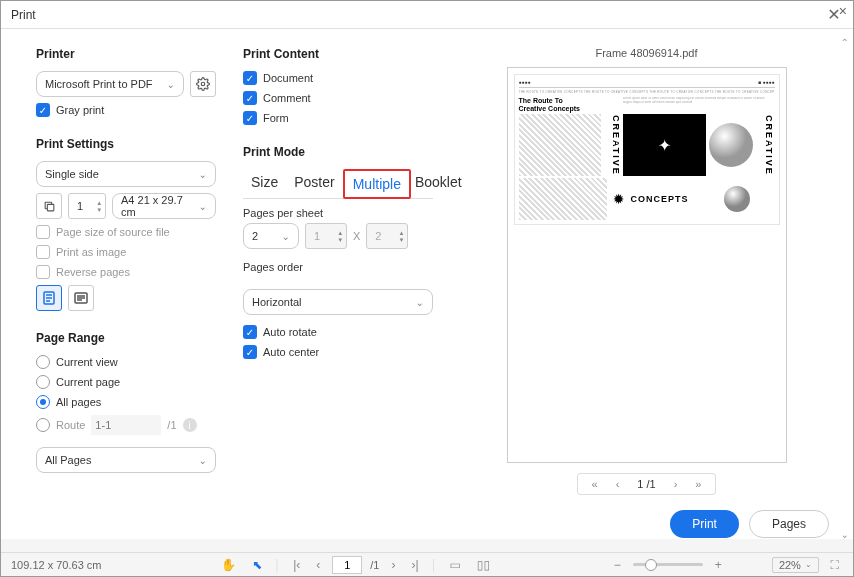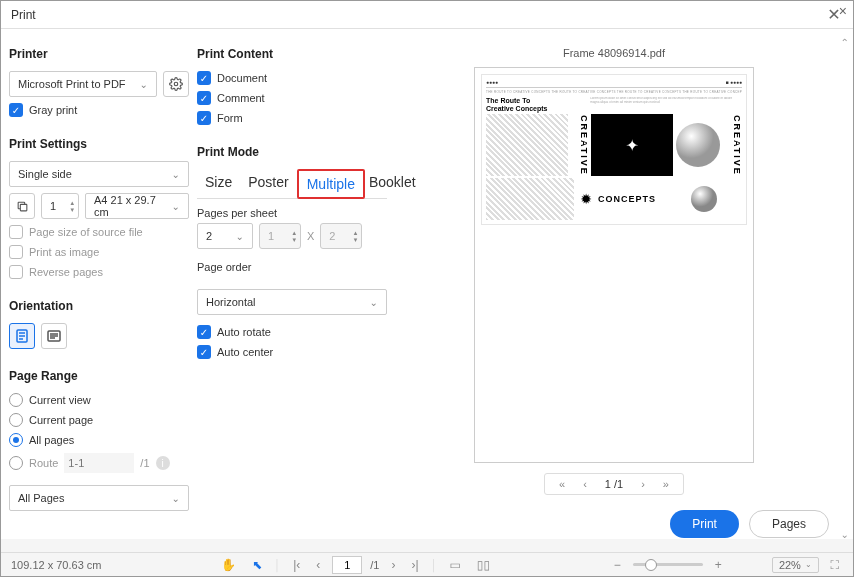--- a/index.html
+++ b/index.html
@@ -4,29 +4,29 @@
 <style>
 * { box-sizing: border-box; margin: 0; padding: 0; font-family: -apple-system, BlinkMacSystemFont, "Segoe UI", sans-serif; }
 body { width: 854px; height: 577px; background: #f5f5f5; position: relative; overflow: hidden; border: 1px solid #999; }
 .titlebar { height: 28px; background: #fff; display: flex; align-items: center; padding: 0 10px; border-bottom: 1px solid #e0e0e0; }
 .titlebar .title { font-size: 12px; color: #333; flex: 1; }
 .titlebar .close { width: 18px; height: 18px; cursor: pointer; display: flex; align-items: center; justify-content: center; color: #666; }
 .win-close { position: absolute; top: 2px; right: 6px; font-size: 14px; color: #666; cursor: pointer; }
 .scroll-up { position: absolute; top: 36px; right: 4px; font-size: 10px; color: #999; }
 .scroll-dn { position: absolute; bottom: 36px; right: 4px; font-size: 10px; color: #999; }
 
-.dialog-body { height: 510px; background: #fff; display: flex; padding: 18px 20px 0 8px; gap: 8px; overflow: hidden; }
+.dialog-body { height: 510px; background: #fff; display: flex; padding: 18px 20px 0 35px; gap: 27px; overflow: hidden; }
 .col { display: flex; flex-direction: column; }
 .col1 { width: 180px; }
 .col2 { width: 190px; }
 .col3 { flex: 1; align-items: center; }
 
 .section-h { font-size: 12px; font-weight: 600; color: #222; margin-bottom: 10px; }
 .row { display: flex; align-items: center; gap: 6px; margin-bottom: 6px; }
-.select { height: 26px; border: 1px solid #ccc; border-radius: 2px; font-size: 11px; padding: 0 8px; background: #fff; position: relative; display: flex; align-items: center; justify-content: space-between; color: #333; cursor: pointer; }
+.select { height: 26px; border: 1px solid #ccc; border-radius: 8px; font-size: 11px; padding: 0 8px; background: #fff; position: relative; display: flex; align-items: center; justify-content: space-between; color: #333; cursor: pointer; }
 .select .chev { color: #888; font-size: 10px; }
 .checkbox { width: 14px; height: 14px; border-radius: 3px; display: inline-flex; align-items: center; justify-content: center; font-size: 10px; }
 .checkbox.checked { background: #1a73e8; color: #fff; }
 .checkbox.unchecked { border: 1px solid #bbb; background: #fff; }
 .check-label { font-size: 11px; color: #333; }
 .check-label.muted { color: #999; }
 .radio { width: 14px; height: 14px; border-radius: 50%; border: 1px solid #999; display: inline-flex; align-items: center; justify-content: center; }
 .radio.checked { border-color: #1a73e8; }
 .radio.checked::after { content: ""; width: 6px; height: 6px; border-radius: 50%; background: #1a73e8; }
 .spinner { height: 26px; border: 1px solid #ccc; border-radius: 3px; display: flex; align-items: center; justify-content: space-between; padding: 0 4px 0 8px; font-size: 11px; color: #333; }
@@ -142,21 +142,20 @@
       </div>
     <div class="row">
         <span class="checkbox unchecked"></span>
         <span class="check-label muted">Print as image</span>
       </div>
     <div class="row">
         <span class="checkbox unchecked"></span>
         <span class="check-label muted">Reverse pages</span>
       </div>
 
-    <div class="section-h mt">Orientation</div>
     <div class="row">
       <div class="icon-btn active">
         <svg width="12" height="14" viewBox="0 0 12 14" fill="none" stroke="currentColor" stroke-width="1.5">
             <rect x="1" y="1" width="10" height="12" rx="1"></rect>
             <line x1="3" y1="4" x2="9" y2="4"></line>
             <line x1="3" y1="7" x2="9" y2="7"></line>
             <line x1="3" y1="10" x2="7" y2="10"></line>
           </svg>
       </div>
       <div class="icon-btn">
@@ -234,21 +233,21 @@
       <span class="check-label muted">X</span>
       <div class="spinner disabled-input" style="width:42px">
         <span>2</span>
         <span class="arrows">
             <span>▴</span>
             <span>▾</span>
           </span>
       </div>
     </div>
 
-    <div class="check-label" style="margin-top:6px">Page order</div>
+    <div class="check-label" style="margin-top:6px">Pages order</div>
     <div class="select" style="width:100%;margin-top:16px">
       <span>Horizontal</span>
       <span class="chev">⌄</span>
     </div>
 
     <div class="row" style="margin-top:10px">
         <span class="checkbox checked">✓</span>
         <span class="check-label">Auto rotate</span>
       </div>
     <div class="row">

